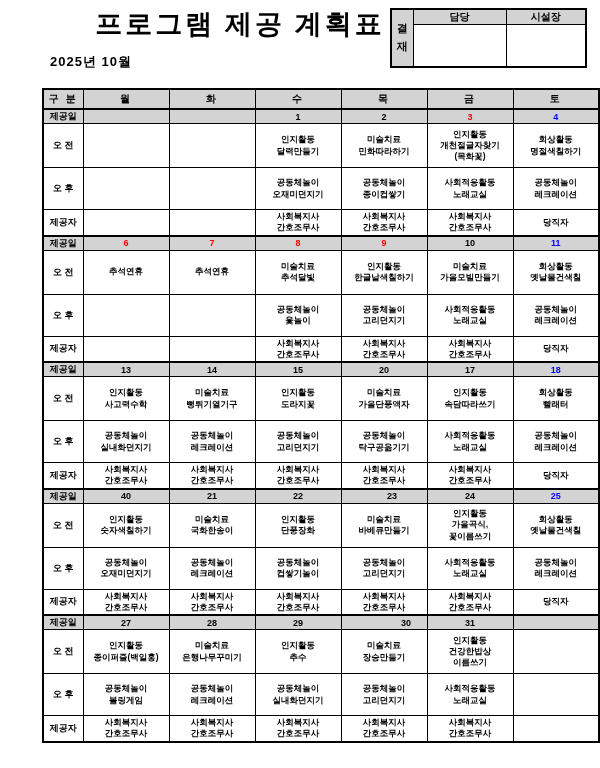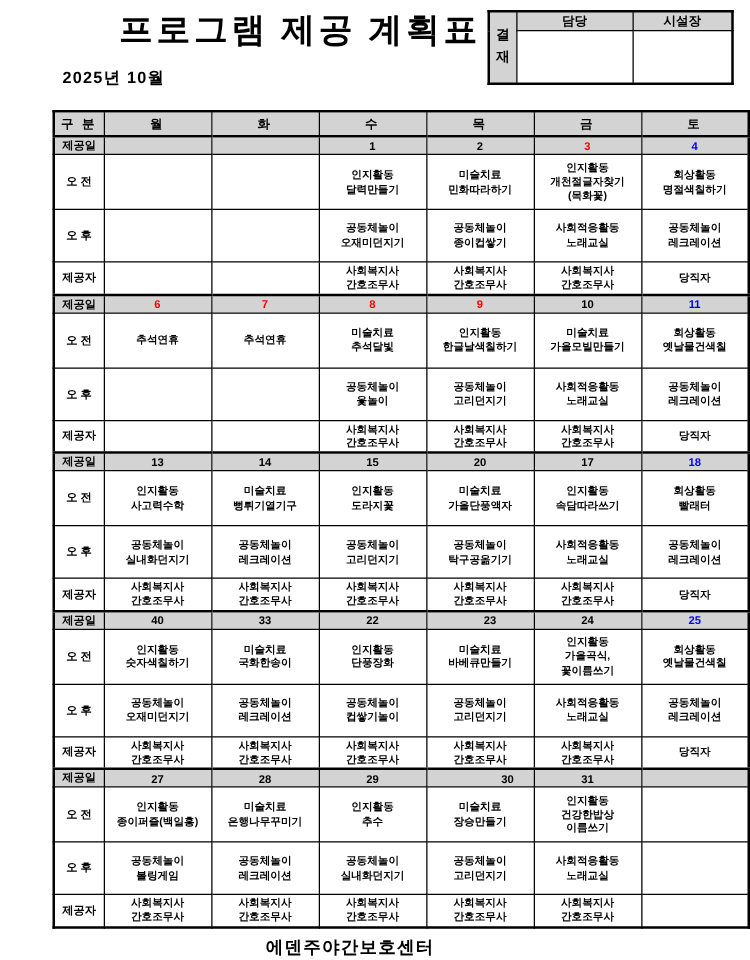--- a/index.html
+++ b/index.html
@@ -239,21 +239,21 @@
         <td>사회복지사
 간호조무사</td>
         <td>당직자</td>
       </tr>
     </tbody>
 
     <tbody>
       <tr class="r-date">
         <th class="lbl">제공일</th>
         <td style="color: rgb(0, 0, 0);">40</td>
-        <td style="color: rgb(0, 0, 0);">33</td>
+        <td style="color: rgb(0, 0, 0);">21</td>
         <td style="color: rgb(0, 0, 0);">22</td>
         <td style="color: rgb(0, 0, 0); padding-left: 16px;">23</td>
         <td style="color: rgb(0, 0, 0); text-align: center;">24</td>
         <td style="color: rgb(0, 0, 255);">25</td>
       </tr>
       <tr class="r-am">
         <th class="lbl">오 전</th>
         <td>인지활동
 숫자색칠하기</td>
         <td>미술치료
@@ -348,14 +348,13 @@
 간호조무사</td>
         <td>사회복지사
 간호조무사</td>
         <td>사회복지사
 간호조무사</td>
         <td></td>
       </tr>
     </tbody>
   </table>
 
-  <div class="center-name">에덴주야간보호센터</div>
 </div>
 
 </body></html>

